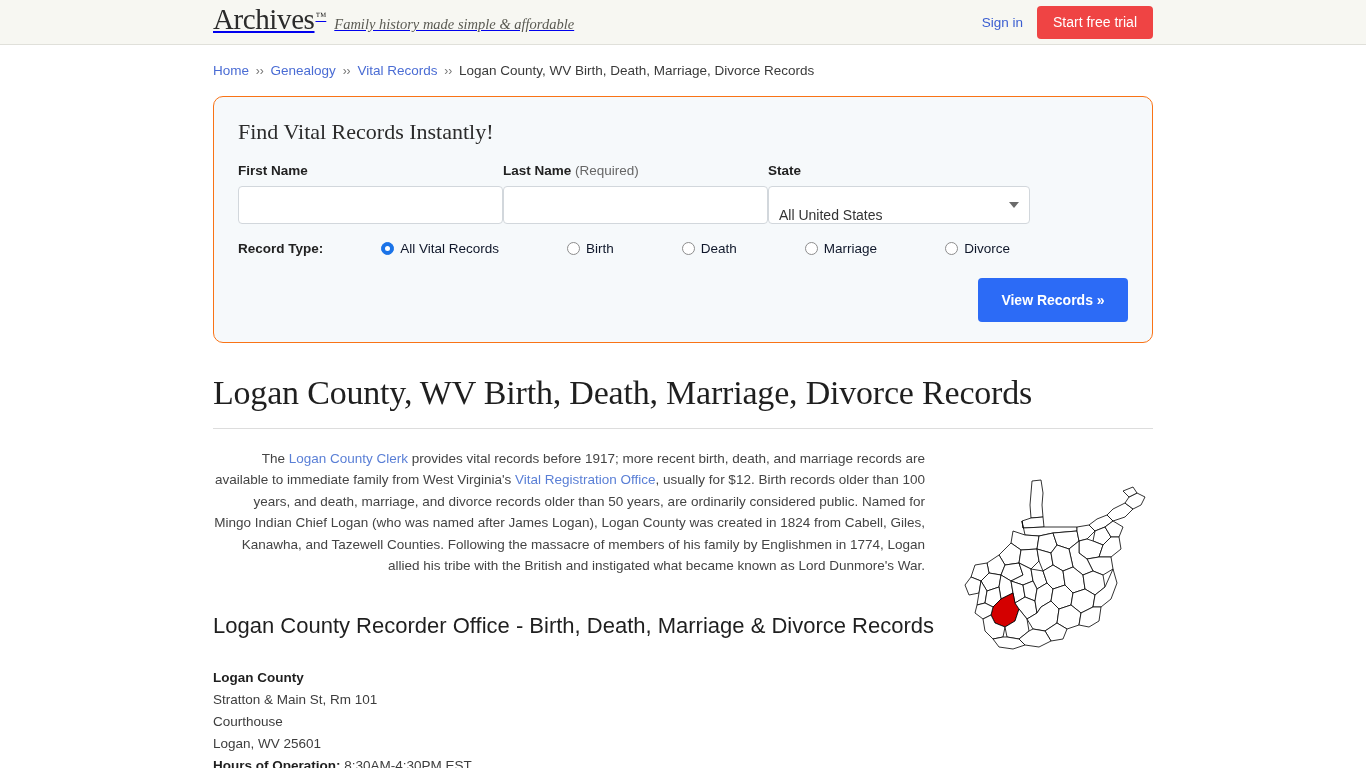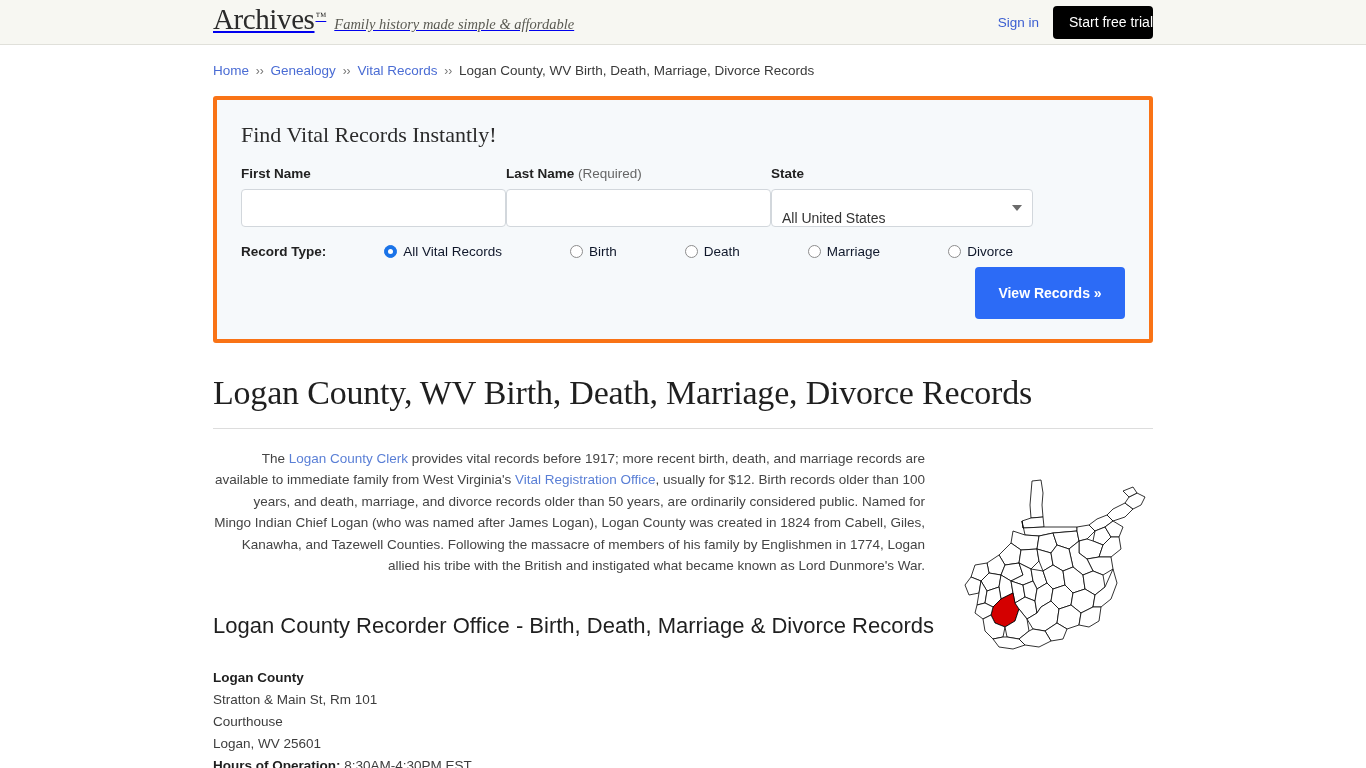--- a/index.html
+++ b/index.html
@@ -64,25 +64,25 @@
     gap: 14px;
   }
   .signin-link {
     font-size: 13.5px;
     color: #3b5ed1;
     text-decoration: none;
     cursor: pointer;
   }
   .trial-btn {
     display: inline-block;
-    background: #000000;
+    background: #ef4444;
     color: #ffffff;
     font-size: 14px;
     font-weight: 400;
-    padding: 9px 0 10px 16px;
+    padding: 9px 16px 10px 16px;
     border: none;
     border-radius: 4px;
     cursor: pointer;
     font-family: "Liberation Sans", sans-serif;
     line-height: 1;
   }
 
   
   .page {
     width: 940px;
@@ -107,22 +107,22 @@
     color: #777777;
     margin: 0 3px;
     font-size: 12px;
   }
   .crumb-current { color: #3a3a3a; }
 
   
   .search-panel {
     margin-top: 15px;
     background: #f6f9fb;
-    border: 4px solid #f97316;
-    border-radius: 3px;
+    border: 1px solid #f97316;
+    border-radius: 10px;
     padding: 20px 24px 22px 24px;
     position: relative;
     height: 247px;
   }
   .panel-title {
     font-family: "Liberation Serif", serif;
     font-size: 22px;
     color: #2b2b2b;
     margin: 2px 0 0 0;
     font-weight: 400;
@@ -233,21 +233,21 @@
     position: absolute;
     right: 24px;
     bottom: 20px;
     background: #2c6bf6;
     color: #ffffff;
     border: none;
     border-radius: 4px;
     font-size: 14px;
     font-weight: bold;
     padding: 0 20px;
-    height: 52px;
+    height: 44px;
     min-width: 150px;
     cursor: pointer;
     font-family: "Liberation Sans", sans-serif;
   }
 
   
   .article { position: relative; }
   h1.page-title {
     font-family: "Liberation Serif", serif;
     font-weight: 400;

